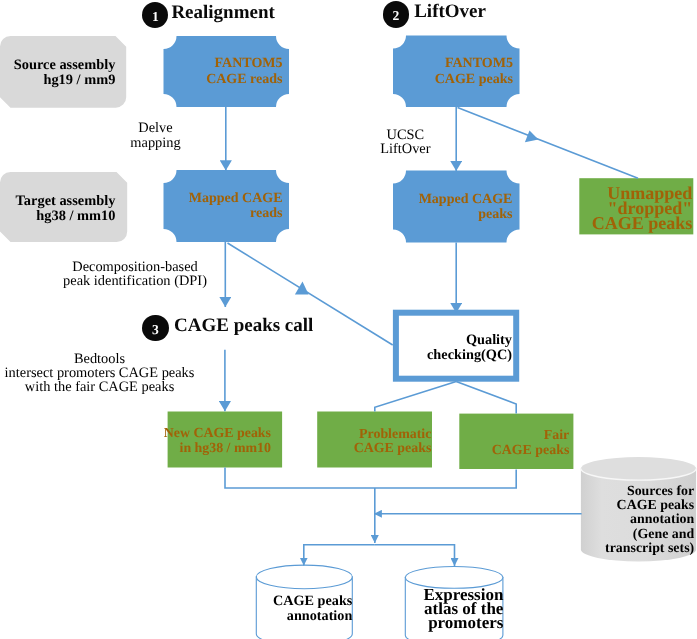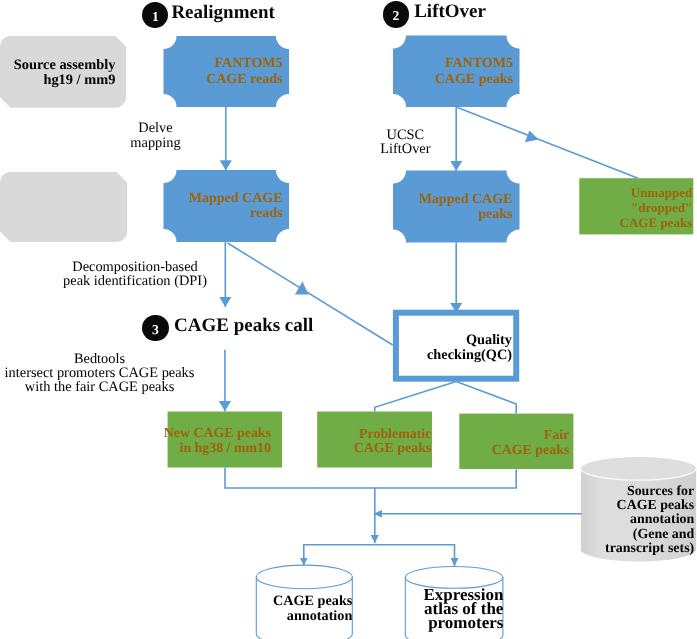--- a/index.html
+++ b/index.html
@@ -101,29 +101,30 @@
   <div class="step" style="left:0;top:0;">
     <div class="circ" style="left:382.7px;top:1.2px;">2</div>
     <div class="t" style="left:414.2px;top:2.3px;">LiftOver</div>
   </div>
   <div class="step" style="left:0;top:0;">
     <div class="circ" style="left:142.3px;top:314.8px;">3</div>
     <div class="t" style="left:174.0px;top:315.9px;">CAGE peaks call</div>
   </div>
 
   <div class="node tdark" style="left:11.4px;top:58.4px;width:104px;font-size:14.4px;line-height:14.9px;"><span>Source assembly</span><br><span>hg19 / mm9</span></div>
+  <div class="node tdark" style="left:11.4px;top:194.1px;width:104px;font-size:14.4px;line-height:14.9px;"><span>Target assembly</span><br><span>hg38 / mm10</span></div>
 
   <div class="node tlight" style="left:172.5px;top:56.1px;width:110px;font-size:14px;line-height:16.1px;"><span>FANTOM5</span><br><span>CAGE reads</span></div>
   <div class="node tlight" style="left:402.9px;top:56.4px;width:110px;font-size:14px;line-height:15.3px;"><span>FANTOM5</span><br><span>CAGE peaks</span></div>
   <div class="node tlight" style="left:172.5px;top:191.2px;width:110px;font-size:14px;line-height:15.2px;"><span>Mapped CAGE</span><br><span>reads</span></div>
   <div class="node tlight" style="left:402.4px;top:191.7px;width:110px;font-size:14px;line-height:15.2px;"><span>Mapped CAGE</span><br><span>peaks</span></div>
 
   <div class="node tdark" style="left:402px;top:333.2px;width:110px;font-size:14.3px;line-height:14.7px;"><span>Quality</span><br><span>checking(QC)</span></div>
 
-  <div class="node tlight" style="left:582.2px;top:186.3px;width:110px;font-size:13px;line-height:14.7px;"><span>Unmapped</span><br><span>"dropped"</span><br><span>CAGE peaks</span></div>
+  <div class="node tlight" style="left:582.2px;top:186.3px;width:110px;font-size:18px;line-height:14.7px;"><span>Unmapped</span><br><span>"dropped"</span><br><span>CAGE peaks</span></div>
   <div class="node tlight" style="left:159px;top:427.2px;width:112px;font-size:13.9px;line-height:14.8px;"><span>New CAGE peaks</span><br><span>in hg38 / mm10</span></div>
   <div class="node tlight" style="left:319.3px;top:427.6px;width:112px;font-size:13.9px;line-height:14.6px;"><span>Problematic</span><br><span>CAGE peaks</span></div>
   <div class="node tlight" style="left:461.3px;top:427.8px;width:108px;font-size:13.9px;line-height:15.3px;"><span>Fair</span><br><span>CAGE peaks</span></div>
 
   <div class="node tdark" style="left:584.2px;top:484.6px;width:110px;font-size:13.9px;line-height:14.4px;"><span>Sources for</span><br><span>CAGE peaks</span><br><span>annotation</span><br><span>(Gene and</span><br><span>transcript sets)</span></div>
   <div class="node tdark" style="left:256.3px;top:594.2px;width:96px;font-size:14.2px;line-height:15px;"><span>CAGE peaks</span><br><span>annotation</span></div>
   <div class="node tdark" style="left:406.4px;top:587.5px;width:97px;font-size:17px;line-height:14.3px;"><span>Expression</span><br><span>atlas of the</span><br><span>promoters</span></div>
 
   <div class="lbl" style="left:115.5px;top:121.3px;width:80px;font-size:14.4px;line-height:14.8px;"><span>Delve</span><br><span>mapping</span></div>
   <div class="lbl" style="left:365.4px;top:127.6px;width:80px;font-size:14.4px;line-height:14.3px;"><span>UCSC</span><br><span>LiftOver</span></div>

